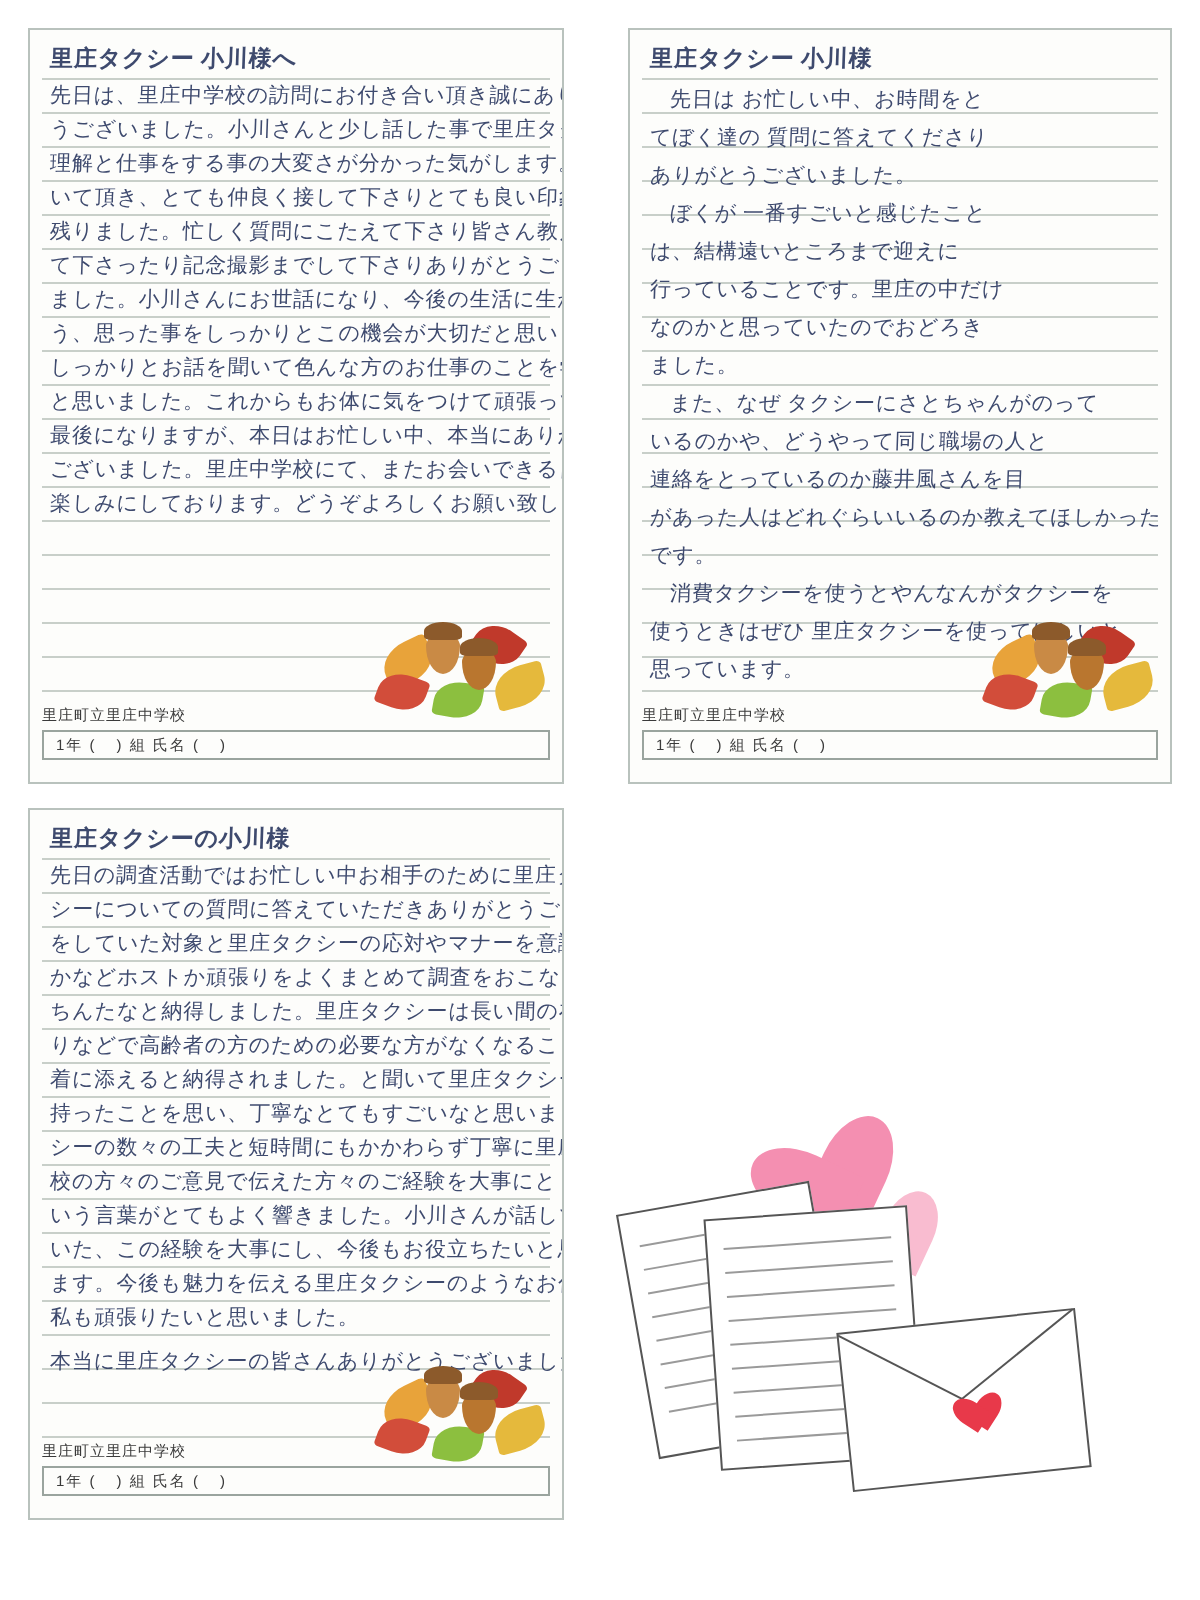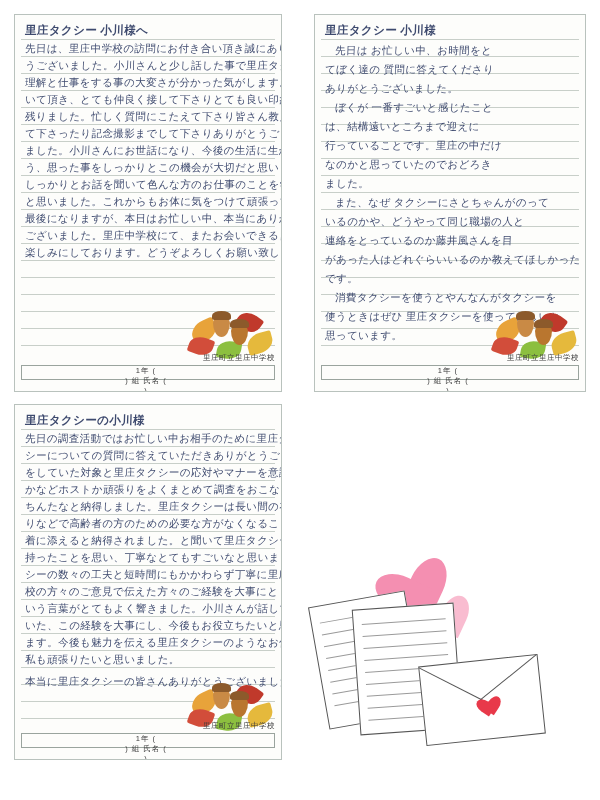--- a/index.html
+++ b/index.html
@@ -75,37 +75,36 @@
   .footer {
     position: absolute;
     left: 6px;
     bottom: 4px;
     width: calc(100% - 12px);
     height: 34px;
     font-size: 7px;
     color: #333;
   }
   .footer .school {
-    text-align: right;
+    text-align: left;
     font-size: 7.5px;
     color: #3a3a3a;
     letter-spacing: 0.5px;
     margin-bottom: 2px;
   }
   .footer .fields {
     border: 1px solid #9aa49e;
     height: 15px;
     display: flex;
     align-items: center;
     padding-left: 6px;
     font-size: 7.5px;
     color: #3a3a3a;
     box-sizing: border-box;
     letter-spacing: 1px;
-    flex-direction: column;
   }
   .footer .fields .seg { margin-right: 10px; }
 
   
   .decor {
     position: absolute;
     width: 86px;
     height: 66px;
   }
   .decor.d1 { right: 6px; bottom: 30px; }

